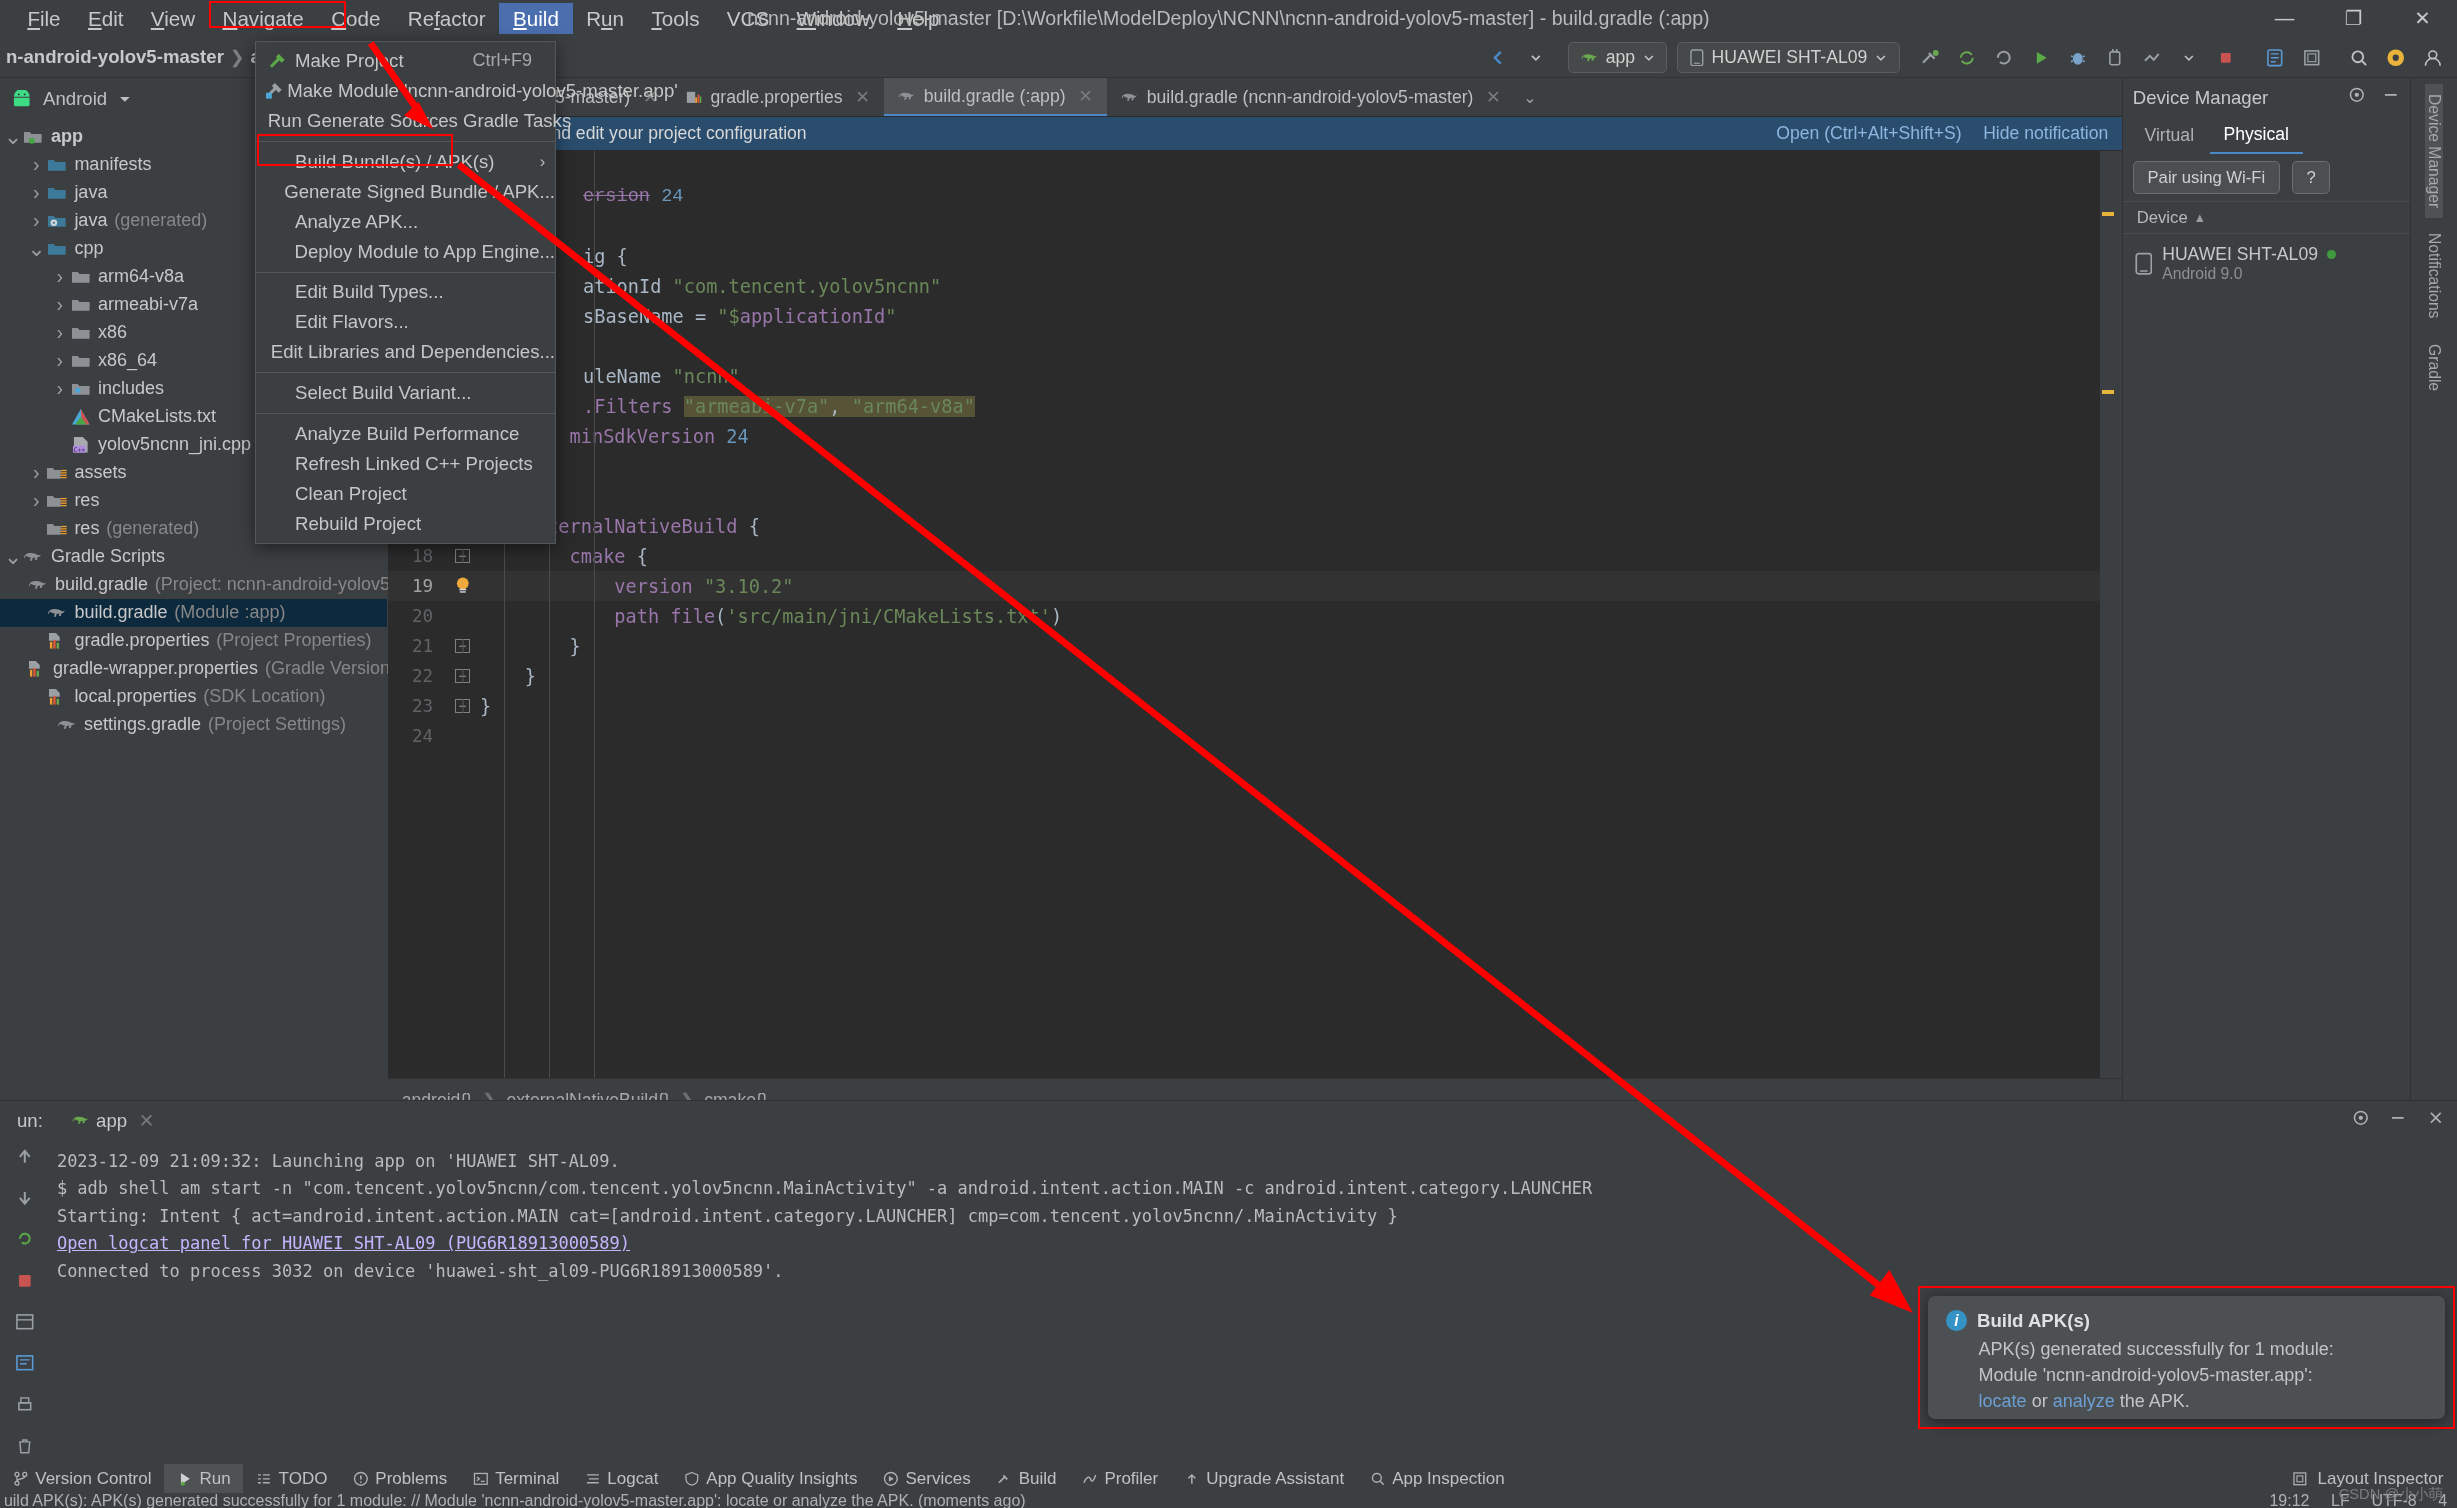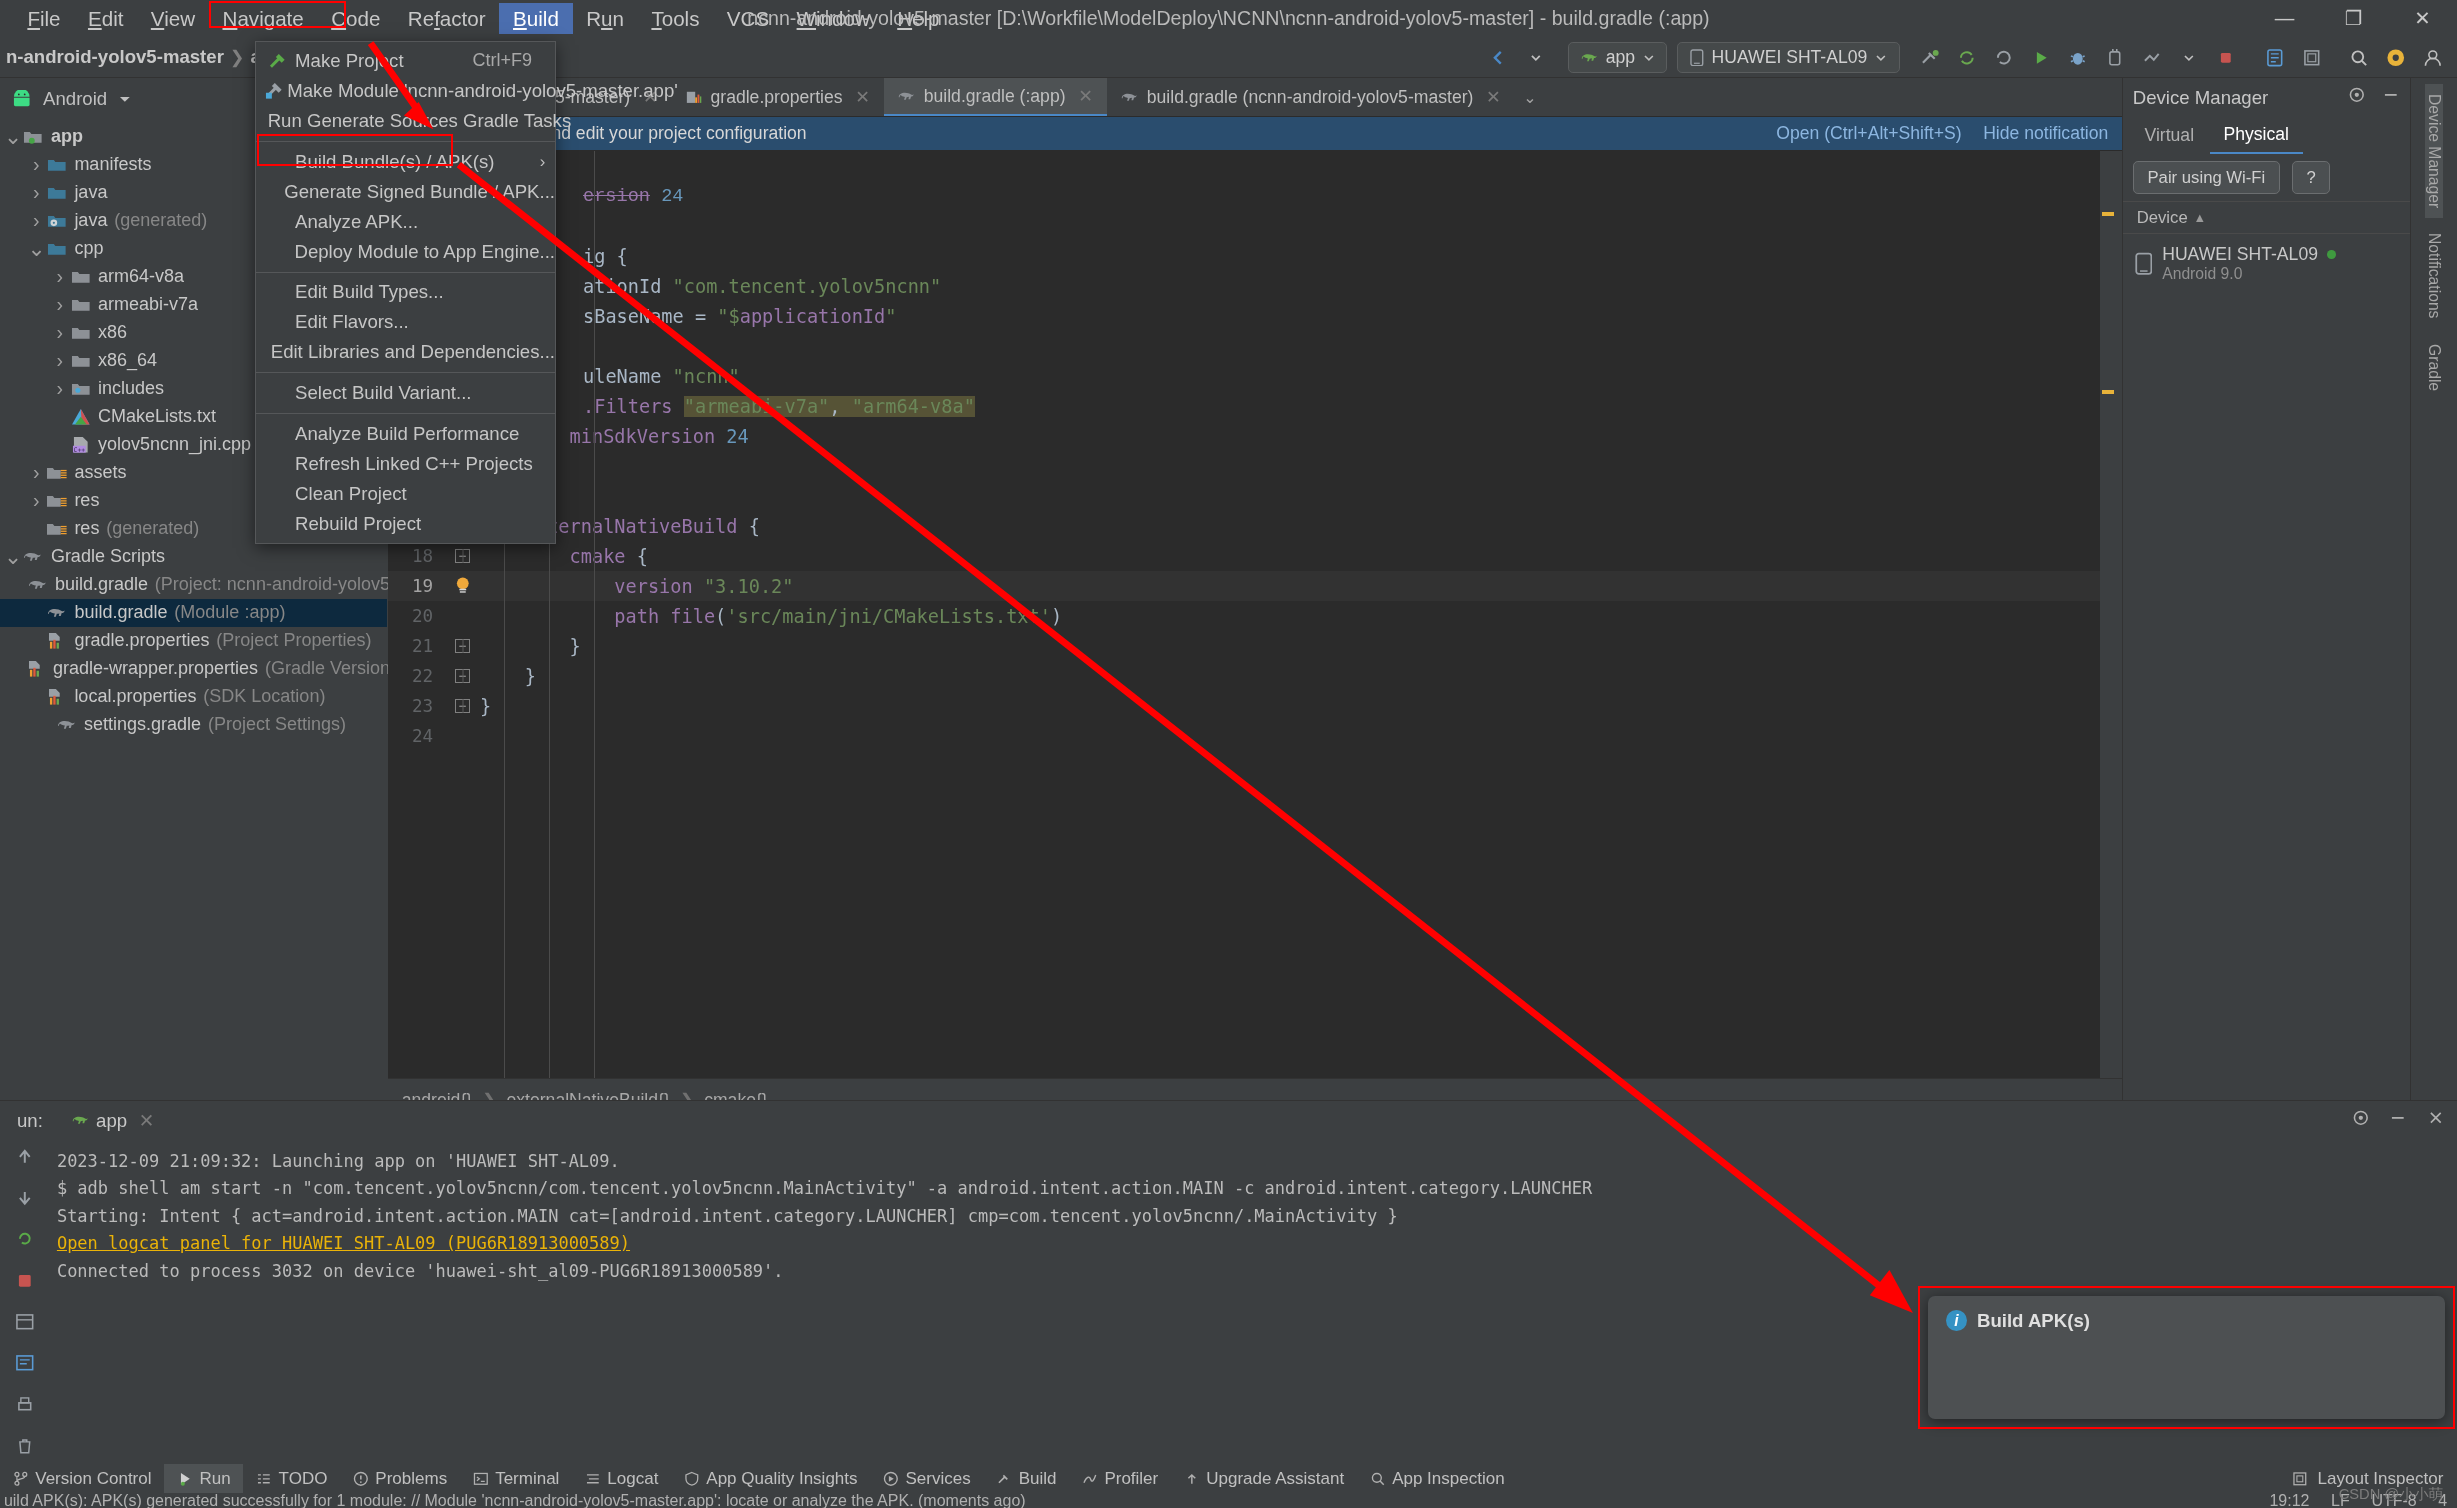--- a/index.html
+++ b/index.html
@@ -161,21 +161,21 @@
   #run-hdr { height: 39px; display:flex; align-items:center; gap: 18px; padding-left: 17px; font-size: 18.6px;}
   #run-hdr .rtab { display:flex; align-items:center; gap:7.8px; padding: 2.9px 9.8px; color:#c8c8c8;}
   #run-hdr .right { margin-left:auto; display:flex; gap:17.6px; align-items:center; padding-right: 11.8px;}
   #run-side { position:absolute; left: 0; top: 39px; width: 49px; bottom: 0;
               display:flex; flex-direction: column; align-items:center; gap: 15.7px; padding-top: 5.9px;}
   #console {
     position:absolute; left: 51px; right: 608px; top: 39px; bottom: 0;
     font-family: "DejaVu Sans Mono", monospace; font-size: 17px; color: #bbbbbb;
     padding: 7.8px 0 0 5.9px; line-height: 1.62; white-space: pre-wrap; overflow: hidden;
   }
-  #console a { color: #eab308; text-decoration: underline; }
+  #console a { color: #c4b5fd; text-decoration: underline; }
 
   
   #balloon {
     position: absolute; left: 1928px; top: 1296px; width: 517px; height: 123px;
     background: #4d5052; border-radius: 6.9px; padding: 13.7px 17.6px;
     box-shadow: 0 2.9px 13.7px rgba(0,0,0,.45);
   }
   #balloon .bt { display:flex; gap: 9.8px; align-items:center; font-size: 18.6px; font-weight: bold; color:#e0e0e0;}
   #balloon .bb { margin-left: 33px; margin-top: 3.9px; font-size: 18px; color:#c4c4c4; line-height: 1.45;}
   #balloon a { color:#6c9fd4; text-decoration:none; }
@@ -940,20 +940,27 @@
   </div>
 
   <div id="console"><div>2023-12-09 21:09:32: Launching app on 'HUAWEI SHT-AL09.</div><div>$ adb shell am start -n "com.tencent.yolov5ncnn/com.tencent.yolov5ncnn.MainActivity" -a android.intent.action.MAIN -c android.intent.category.LAUNCHER</div><div></div><div>Starting: Intent { act=android.intent.action.MAIN cat=[android.intent.category.LAUNCHER] cmp=com.tencent.yolov5ncnn/.MainActivity }</div><div></div><div><a href="#">Open logcat panel for HUAWEI SHT-AL09 (PUG6R18913000589)</a></div><div>Connected to process 3032 on device 'huawei-sht_al09-PUG6R18913000589'.</div></div>
 </div>
 
 <div id="balloon">
   <div class="bt">
     <span class="info-circle">i</span>
     <span>Build APK(s)</span>
   </div>
+  <div class="bb">
+    <div>APK(s) generated successfully for 1 module:</div>
+    <div>Module 'ncnn-android-yolov5-master.app':</div>
+    <div>
+      <a href="#">locate</a><span> or </span><a href="#">analyze</a><span> the APK.</span>
+    </div>
+  </div>
 </div>
 <div id="balloon-outline"></div>
 
 <div id="bottombar">
   <div class="bwin">
     <svg width="15.7" height="15.7" viewBox="0 0 16 16">
         <circle cx="4" cy="3.5" r="2" stroke="#b0b0b0" stroke-width="1.3" fill="none"></circle>
         <circle cx="4" cy="12.5" r="2" stroke="#b0b0b0" stroke-width="1.3" fill="none"></circle>
         <circle cx="12" cy="3.5" r="2" stroke="#b0b0b0" stroke-width="1.3" fill="none"></circle>
         <path d="M4 5.5v5 M12 5.5c0 3-8 2-8 5" stroke="#b0b0b0" stroke-width="1.2" fill="none"></path>

